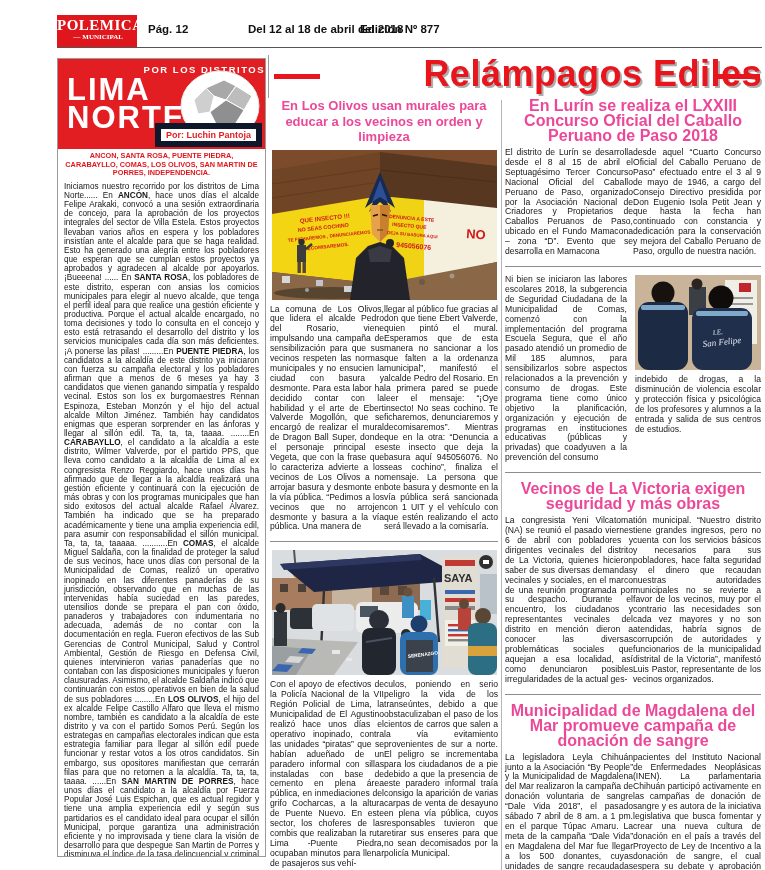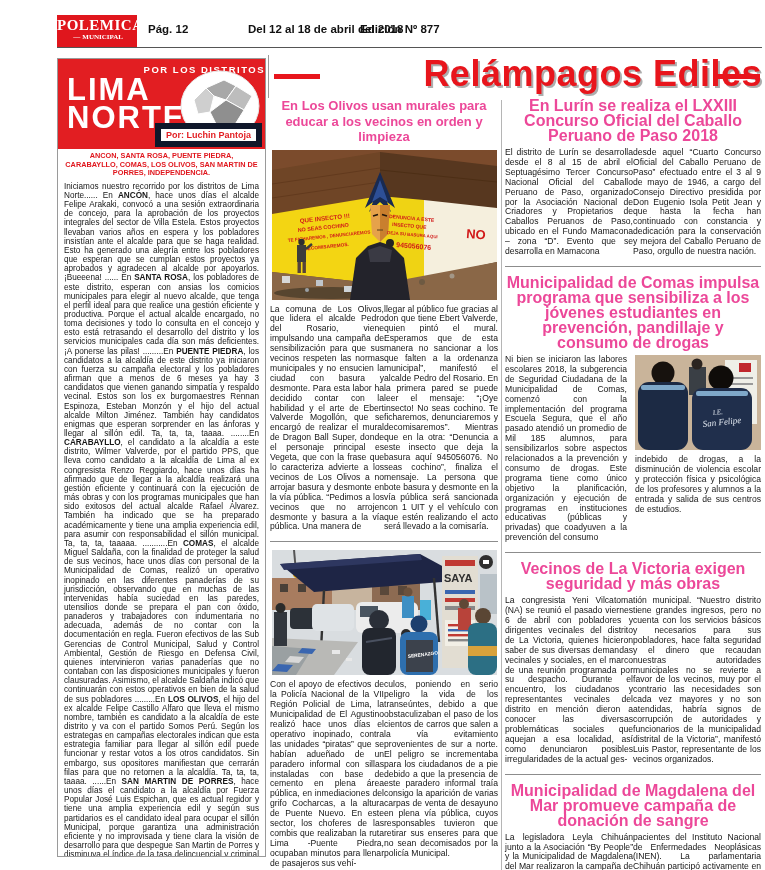--- a/index.html
+++ b/index.html
@@ -237,21 +237,20 @@
 <div class="rightcol">
 
   <div class="article-head">En Lurín se realiza el LXXIII Concurso Oficial del Caballo Peruano de Paso 2018</div>
   <div class="cols">
     <div class="col">El distrito de Lurín se desarrolla desde el 8 al 15 de abril el Septuagésimo Tercer Concurso Nacional Oficial del Caballo Peruano de Paso, organizado por la Asociación Nacional de Criadores y Propietarios de Caballos Peruanos de Paso, ubicado en el Fundo Mamacona – zona “D”. Evento que se desarrolla en Mamacona</div>
     <div class="col">desde aquel “Cuarto Concurso Oficial del Caballo Peruano de Paso” efectuado entre el 3 al 9 de mayo de 1946, a cargo del Consejo Directivo presidida por Don Eugenio Isola Petit Jean y que hasta la fecha han continuado con constancia y dedicación para la conservación y mejora del Caballo Peruano de Paso, orgullo de nuestra nación.</div>
   </div>
 
   <hr class="divider">
 
-  <div class="article-head">Municipalidad de Comas impulsa programa que sensibiliza a los jóvenes estudiantes en prevención, pandillaje y consumo de drogas</div>
   <div class="r2-wrap">
     <div class="r2-left">Ni bien se iniciaron las labores escolares 2018, la subgerencia de Seguridad Ciudadana de la Municipalidad de Comas, comenzó con la implementación del programa Escuela Segura, que el año pasado atendió un promedio de Mil 185 alumnos, para sensibilizarlos sobre aspectos relacionados a la prevención y consumo de drogas. Este programa tiene como único objetivo la planificación, organización y ejecución de programas en instituciones educativas (públicas y privadas) que coadyuven a la prevención del consumo</div>
     <div class="r2-right">
       <svg width="126" height="95" viewBox="0 0 126 95" style="background:#c9b49a;display:block;">
         <rect x="0" y="0" width="126" height="95" fill="#c9b49a"></rect>
         <rect x="90" y="5" width="32" height="64" fill="#efefe8"></rect>
         <rect x="104" y="8" width="12" height="9" fill="#c0272d"></rect>
         <rect x="94" y="22" width="24" height="2" fill="#9a9a9a"></rect>
           <rect x="94" y="28" width="24" height="2" fill="#9a9a9a"></rect>
         <rect x="94" y="34" width="18" height="2" fill="#9a9a9a"></rect>

